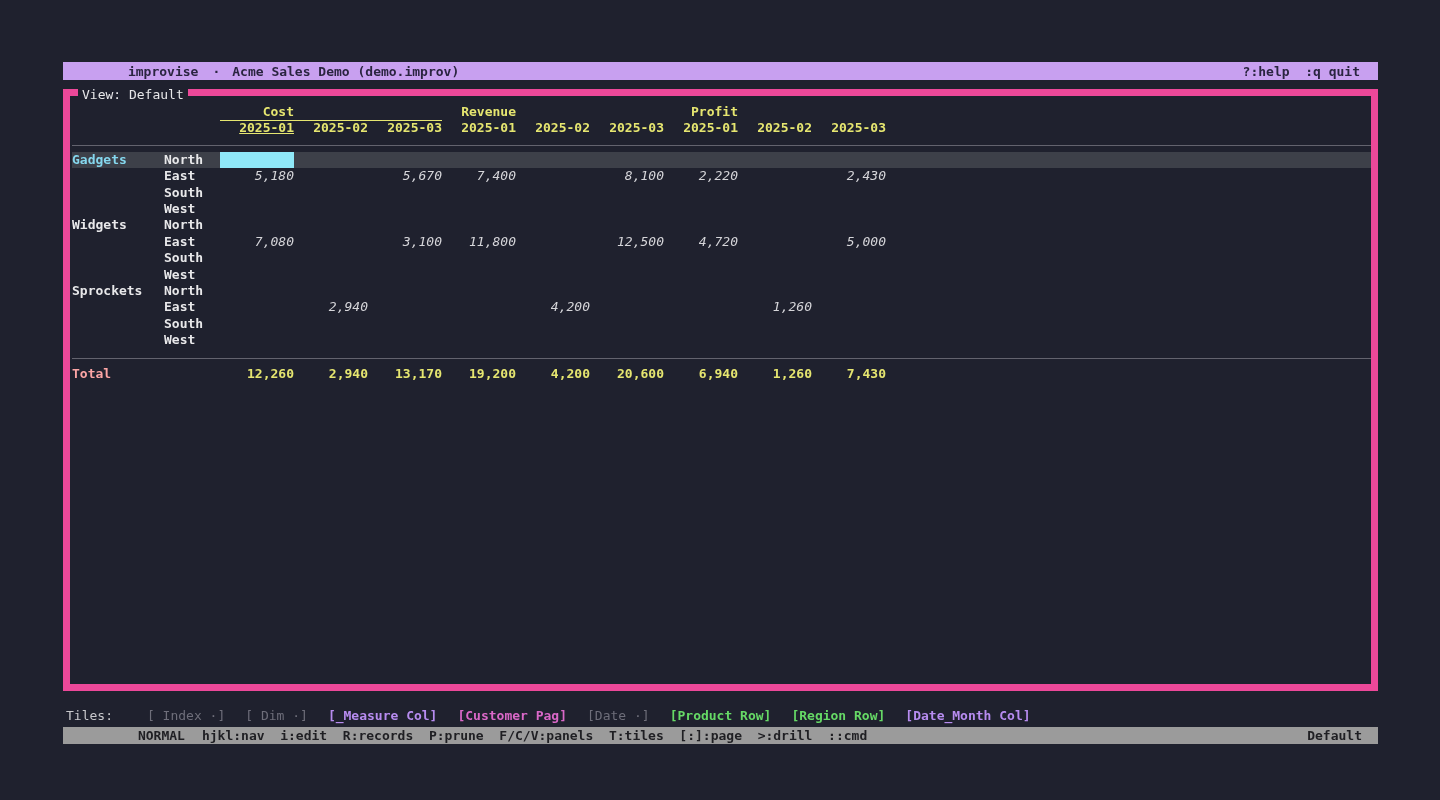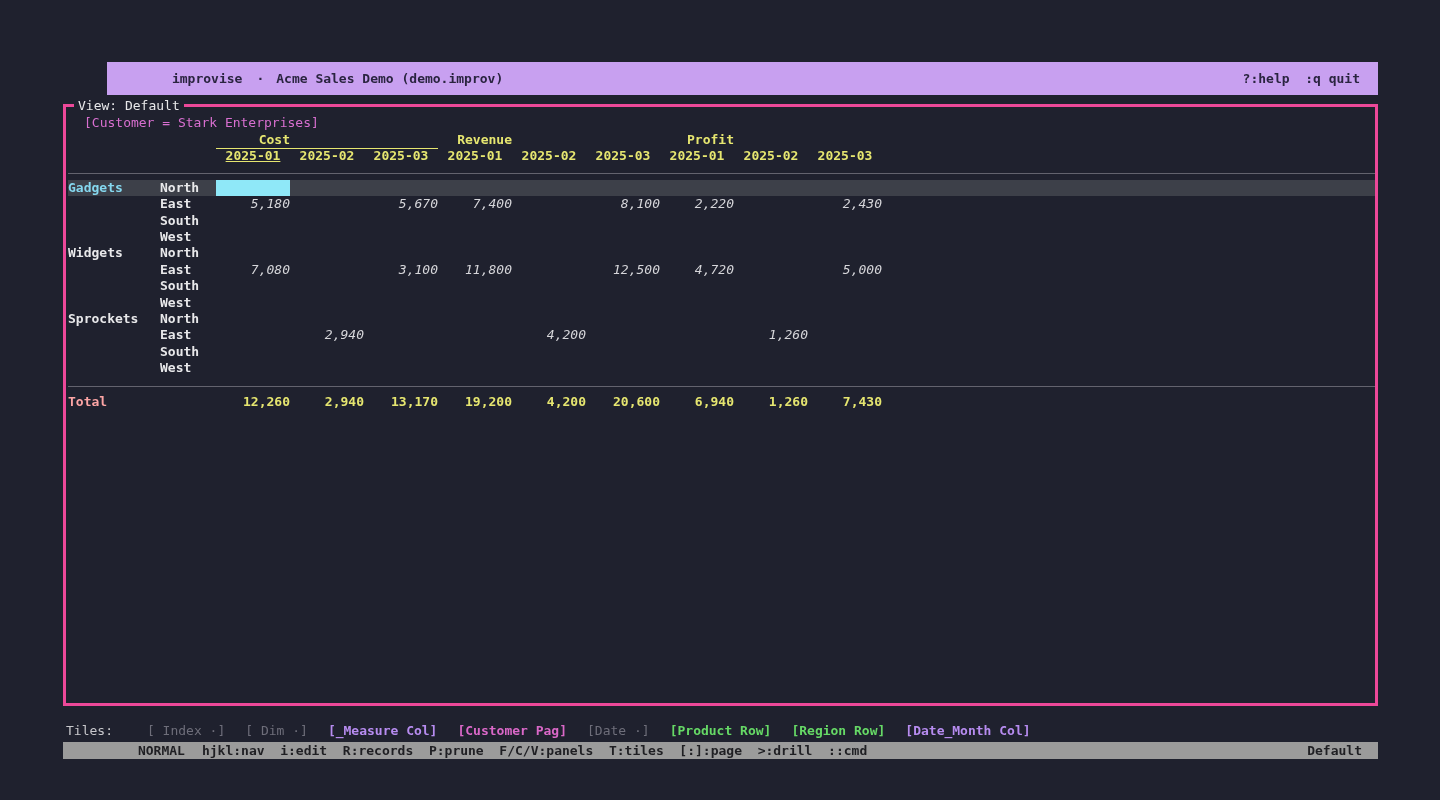--- a/index.html
+++ b/index.html
@@ -1,41 +1,41 @@
 <!DOCTYPE html>
 <html><head>
 <meta charset="utf-8">
 <style>
   * { margin:0; padding:0; box-sizing:border-box; }
   html,body { width:1440px; height:800px; background:#1f212e; overflow:hidden;
               font-family:"DejaVu Sans Mono", monospace; font-size:13px; }
   .app { position:absolute; left:63px; top:62px; width:1315px; }
 
   
-  .titlebar { height:33px; background:#c8a0f0; color:#2a2440; font-weight:bold;
+  .titlebar { height:18px; background:#c8a0f0; color:#2a2440; font-weight:bold;
               display:flex; justify-content:space-between; align-items:center;
-              padding:0 18px; white-space:pre;margin-left:44px; }
+              padding:0 18px; white-space:pre; }
   .titlebar .dot { margin:0 12px 0 14px; }
 
   
   .viewbox { position:relative; margin-top:9px; height:602px;
-             border:3px solid #ec4899; padding:7px 0 0 2px; }
+             border:7px solid #ec4899; padding:7px 0 0 2px; }
   .view-label { position:absolute; top:-9px; left:8px; background:#1f212e;
                 padding:0 4px; color:#e8e8ea; white-space:pre; }
   .filter-line { color:#d86fd0; padding-left:16px; line-height:17px; white-space:pre; }
 
   
   .pt { margin-top:1px; }
   .pt-row { display:flex; height:16.4px; line-height:16.4px; align-items:center; }
   .spacer { width:148px; flex:0 0 148px; }
   .measure-row { color:#e6e670; font-weight:bold; }
   .measure-group { width:222px; flex:0 0 222px; display:flex; }
   .measure-group.selected { border-bottom:1px solid #e6e670; }
   .measure-label { width:74px; text-align:right; }
-  .col-head { width:74px; flex:0 0 74px; text-align:center;
+  .col-head { width:74px; flex:0 0 74px; text-align:right;
               color:#e6e670; font-weight:bold; }
   .col-head.selected { text-decoration:underline; }
   .sep { border-top:1px solid #63636e; margin:8px 0 6px 0; }
   .sep2 { border-top:1px solid #63636e; margin:10px 0 7px 0; }
   .cell-product { width:92px; flex:0 0 92px; color:#e8e8ea; font-weight:bold; }
   .cell-region  { width:56px; flex:0 0 56px; color:#e8e8ea; font-weight:bold; }
   .cell-val { width:74px; flex:0 0 74px; text-align:right;
               font-style:italic; color:#d6d6da; }
   .pt-row.hl { background:#3d4049; }
   .pt-row.hl .cell-product { color:#85d7ee; }
@@ -66,21 +66,20 @@
 
   <div class="titlebar">
     <div>
       <span>improvise</span><span class="dot">·</span><span>Acme Sales Demo (demo.improv)</span>
     </div>
     <span>?:help  :q quit</span>
   </div>
 
   <div class="viewbox">
     <span class="view-label">View: Default</span>
-    <div class="filter-line">[Customer = Stark Enterprises]</div>
 
     <div class="pt">
       <div class="pt-row measure-row">
           <span class="spacer"></span>
           <div class="measure-group selected">
             <span class="measure-label">Cost</span>
           </div>
           <div class="measure-group">
             <span class="measure-label">Revenue</span>
           </div>

